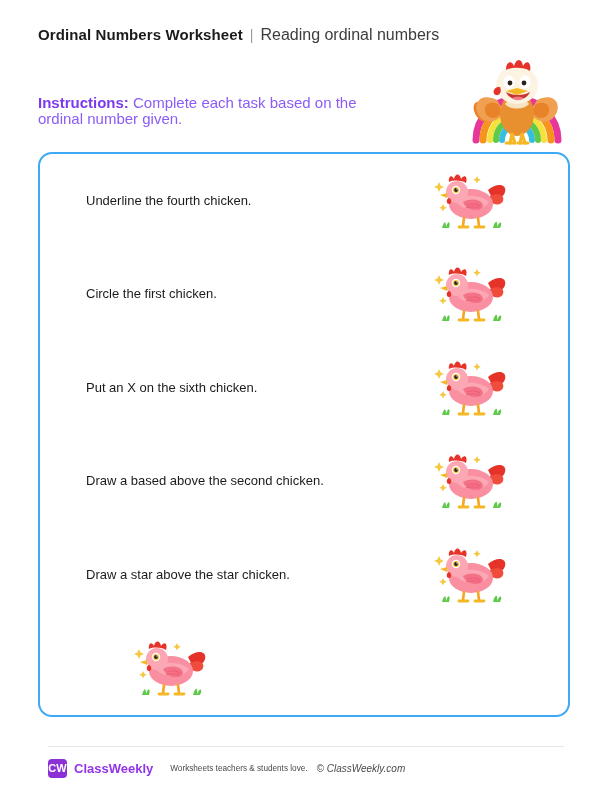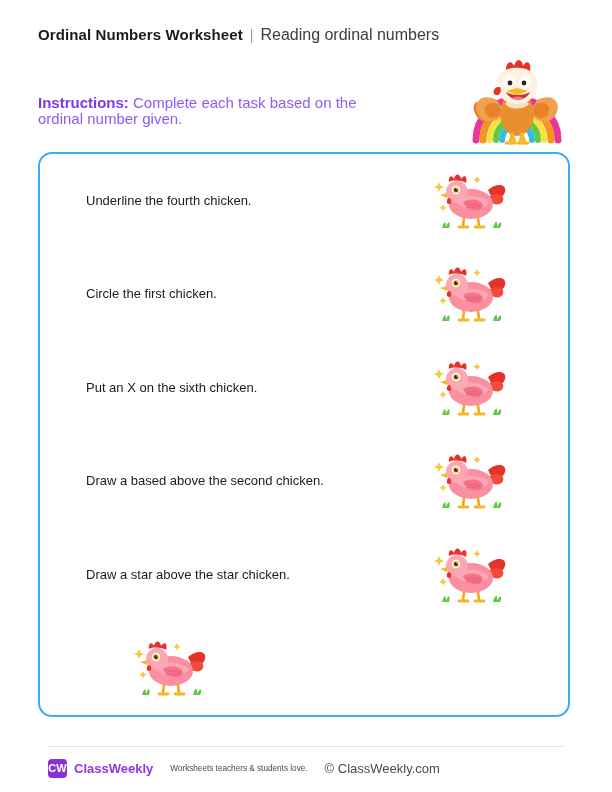--- a/index.html
+++ b/index.html
@@ -168,24 +168,25 @@
     flex: 0 0 auto;
     text-align: center;
   }
   .footer-tag {
     margin-left: 17px;
     font-size: 8.2px;
     color: #4a4a4a;
     flex: 0 0 auto;
   }
   .footer-copy {
-    margin-left: 17px;
-    font-size: 13px;
+    margin-left: 9px;
+    font-size: 10px;
     color: #4a4a4a;
     flex: 0 0 auto;
+    font-style: italic;
   }
 </style>
 </head>
 <body>
 
 <div class="page">
 
   <div class="header">
     <div class="title-row">
       <span class="title-main">Ordinal Numbers Worksheet</span>

